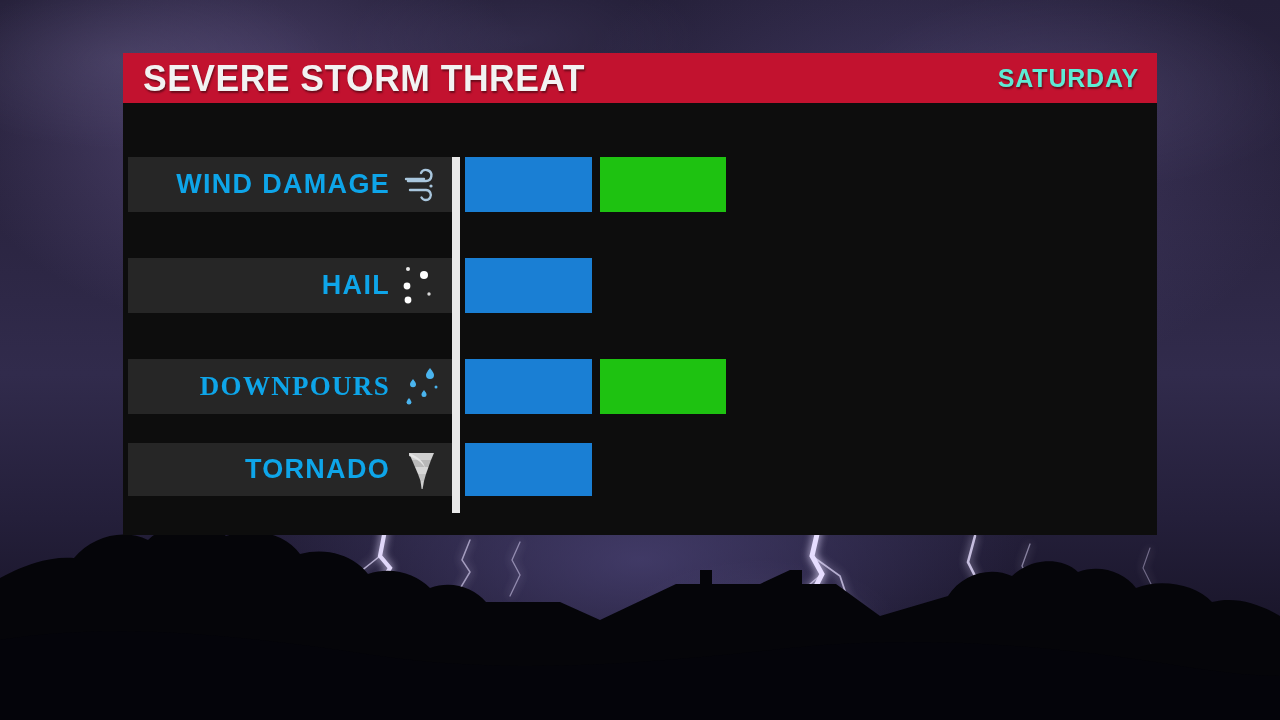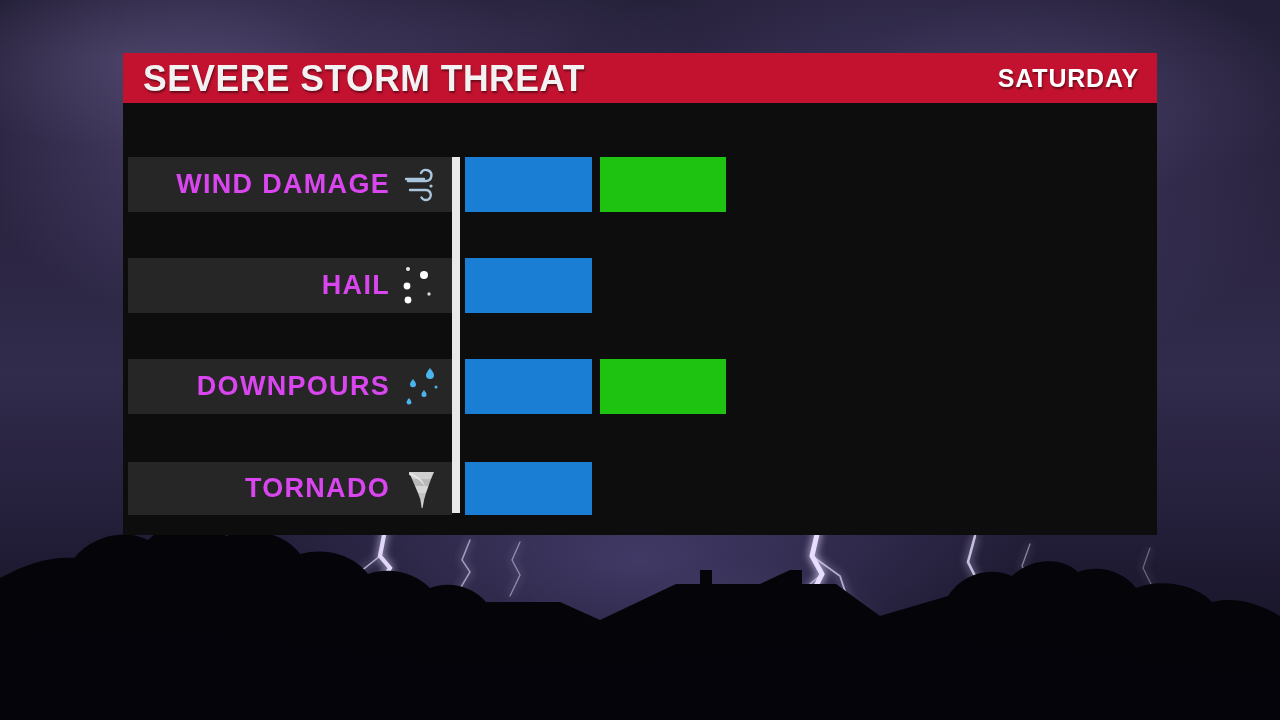--- a/index.html
+++ b/index.html
@@ -41,37 +41,37 @@
     height:50px;background:#c2122f;
     display:flex;align-items:center;justify-content:space-between;
     padding:0 18px 0 20px;box-sizing:border-box;
   }
   #panel-title{
     color:#f2f2f2;font-size:37px;font-weight:bold;letter-spacing:.5px;
     line-height:1;text-shadow:1px 2px 2px rgba(0,0,0,.45);
     transform:scaleX(.96);transform-origin:left center;white-space:nowrap;
   }
   #panel-day{
-    color:#ffffff;font-size:25px;font-weight:bold;letter-spacing:.8px;
+    color:#5eead4;font-size:25px;font-weight:bold;letter-spacing:.8px;
     line-height:1;text-shadow:1px 2px 2px rgba(0,0,0,.45);white-space:nowrap;
   }
   #panel-body{
     height:432px;background:#0d0d0d;position:relative;
   }
 
   
   .row{position:absolute;left:5px;height:55px;width:1024px;}
   .row-label{
     position:absolute;left:0;top:0;width:324px;height:100%;
     background:#262626;
     display:flex;align-items:center;justify-content:flex-end;
     padding-right:10px;box-sizing:border-box;gap:10px;
   }
   .row-label-text{
-    color:#d946ef;font-size:27px;font-weight:bold;letter-spacing:1.3px;
+    color:#0ea5e9;font-size:27px;font-weight:bold;letter-spacing:1.3px;
     line-height:1;white-space:nowrap;
   }
   .row-icon{width:42px;height:44px;flex:0 0 42px;display:block;}
   .row-icon svg{display:block;width:42px;height:44px;}
 
   
   #axis-line{
     position:absolute;left:329px;top:54px;width:8px;height:356px;
     background:#e8e8e8;
   }
@@ -170,38 +170,38 @@
             <circle cx="24" cy="11" r="4.0" fill="#ffffff"></circle>
             <circle cx="7" cy="22" r="3.4" fill="#ffffff"></circle>
             <circle cx="8" cy="36" r="3.4" fill="#ffffff"></circle>
             <circle cx="29" cy="30" r="1.7" fill="#d8d8d8"></circle>
           </svg>
         </span>
       </div>
       <div class="bar bar-blue" style="left:337px;width:127px;"></div>
     </div>
 
-    <div class="row" style="top:256px;">
+    <div class="row" style="top:256px;font-family:Liberation Serif, serif;">
       <div class="row-label">
         <span class="row-label-text">DOWNPOURS</span>
         <span class="row-icon">
           <svg viewBox="0 0 42 44" xmlns="http://www.w3.org/2000/svg" fill="#4ab4ee">
             <path d="M30 3 c2.6 3.4 4 5.4 4 7 a4 4 0 0 1 -8 0 c0 -1.6 1.4 -3.6 4 -7 z"></path>
             <path d="M13 14 c1.9 2.5 3 4 3 5.2 a3 3 0 0 1 -6 0 c0 -1.2 1.1 -2.7 3 -5.2 z"></path>
             <path d="M24 25 c1.6 2.1 2.5 3.4 2.5 4.4 a2.5 2.5 0 0 1 -5 0 c0 -1 0.9 -2.3 2.5 -4.4 z"></path>
             <path d="M9 33 c1.5 2 2.4 3.2 2.4 4.2 a2.4 2.4 0 0 1 -4.8 0 c0 -1 0.9 -2.2 2.4 -4.2 z"></path>
             <circle cx="36" cy="22" r="1.5"></circle>
           </svg>
         </span>
       </div>
       <div class="bar bar-blue" style="left:337px;width:127px;"></div>
       <div class="bar bar-green" style="left:472px;width:126px;"></div>
     </div>
 
-    <div class="row" style="top:359px;height:53px;">
+    <div class="row" style="top:340px;height:53px;">
       <div class="row-label">
         <span class="row-label-text">TORNADO</span>
         <span class="row-icon">
           <svg viewBox="0 0 42 44" xmlns="http://www.w3.org/2000/svg">
             <path fill="#cfcfcf" d="M9 5 L34 5 L31 12 L12 12 Z"></path>
             <path fill="#b9b9b9" d="M12 12 L31 12 L28.5 19 L15 19 Z"></path>
             <path fill="#d6d6d6" d="M15 19 L28.5 19 L26 26 L18 26 Z"></path>
             <path fill="#c2c2c2" d="M18 26 L26 26 L24 33 L20.5 33 Z"></path>
             <path fill="#d0d0d0" d="M20.5 33 L24 33 L22.6 41 L21.6 41 Z"></path>
             <path fill="#eaeaea" opacity=".85" d="M9 5 C19 9 24 14 25 20 C22 14 15 10 9 8 Z"></path>

